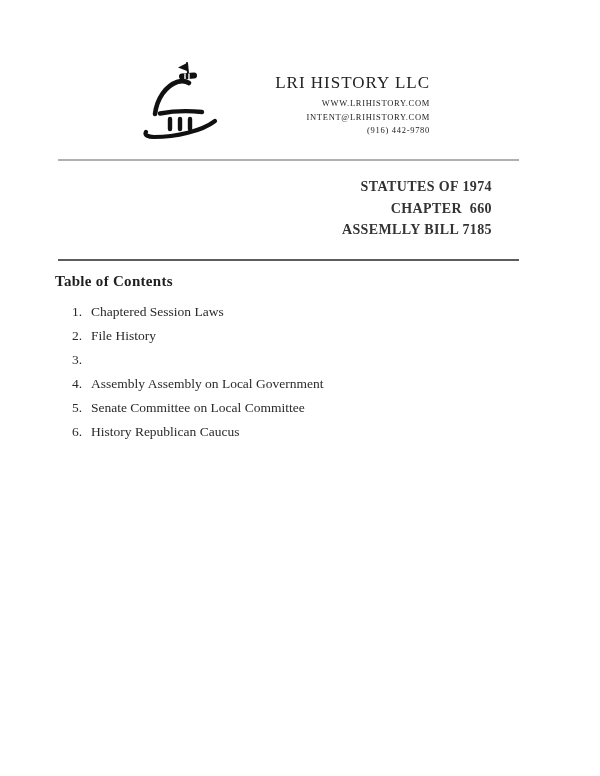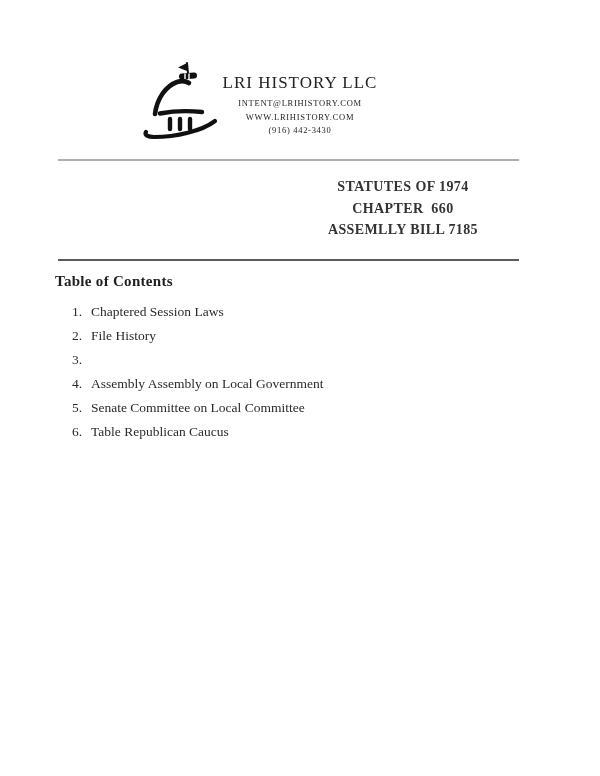--- a/index.html
+++ b/index.html
@@ -13,21 +13,21 @@
   }
   .page { position: absolute; inset: 0; }
 
   
   .logo {
     position: absolute; left: 140px; top: 60px;
     width: 82px; height: 84px;
   }
   .company {
     position: absolute; left: 170px; top: 72px; width: 260px;
-    text-align: center;
+    text-align: right;
   }
   .company-name {
     font-size: 17px; line-height: 22px;
     letter-spacing: 1px; color: #222;
   }
   .contact-line {
     font-size: 8.5px; line-height: 13.5px;
     letter-spacing: 0.7px; color: #222;
   }
   .contact-block { margin-top: 3px; }
@@ -37,22 +37,22 @@
     position: absolute; left: 58px; top: 159px;
     width: 461px; height: 2px; background: #b0b0b0;
   }
   .rule-bottom {
     position: absolute; left: 58px; top: 259px;
     width: 461px; height: 1.5px; background: #5c5c5c;
   }
 
   
   .reference {
-    position: absolute; right: 122px; top: 176px;
-    text-align: center;
+    position: absolute; right: 108px; top: 176px;
+    text-align: right;
   }
   .reference div {
     font-size: 14px; font-weight: bold;
     line-height: 21.5px; letter-spacing: 0.4px;
     color: #333; white-space: pre;
   }
 
   
   .toc-heading {
     position: absolute; left: 55px; top: 273px;
@@ -94,23 +94,23 @@
       <path d="M40,59 L40,69" stroke-width="4.4"></path>
       <path d="M50,59 L50,69" stroke-width="4.4"></path>
 
       <path d="M6,72 C4,75 8,77 14,77 C36,77 62,71 75,61" stroke-width="4.2"></path>
     </g>
   </svg>
 
   <div class="company">
     <div class="company-name">LRI HISTORY LLC</div>
     <div class="contact-block">
+      <div class="contact-line">WWW.LRIHISTORY.COM</div>
       <div class="contact-line">INTENT@LRIHISTORY.COM</div>
-      <div class="contact-line">WWW.LRIHISTORY.COM</div>
-      <div class="contact-line">(916) 442-3430</div>
+      <div class="contact-line">(916) 442-9780</div>
     </div>
   </div>
 
   <div class="rule-top"></div>
 
   <div class="reference">
     <div>STATUTES OF 1974</div>
     <div>CHAPTER  660</div>
     <div>ASSEMLLY BILL 7185</div>
   </div>
@@ -134,17 +134,17 @@
     <div class="toc-item">
       <span class="toc-num">4.</span>
       <span class="toc-label">Assembly Assembly on Local Government</span>
     </div>
     <div class="toc-item">
       <span class="toc-num">5.</span>
       <span class="toc-label">Senate Committee on Local Committee</span>
     </div>
     <div class="toc-item">
       <span class="toc-num">6.</span>
-      <span class="toc-label">Table Republican Caucus</span>
+      <span class="toc-label">History Republican Caucus</span>
     </div>
   </div>
 
 </div>
 
 </body></html>

